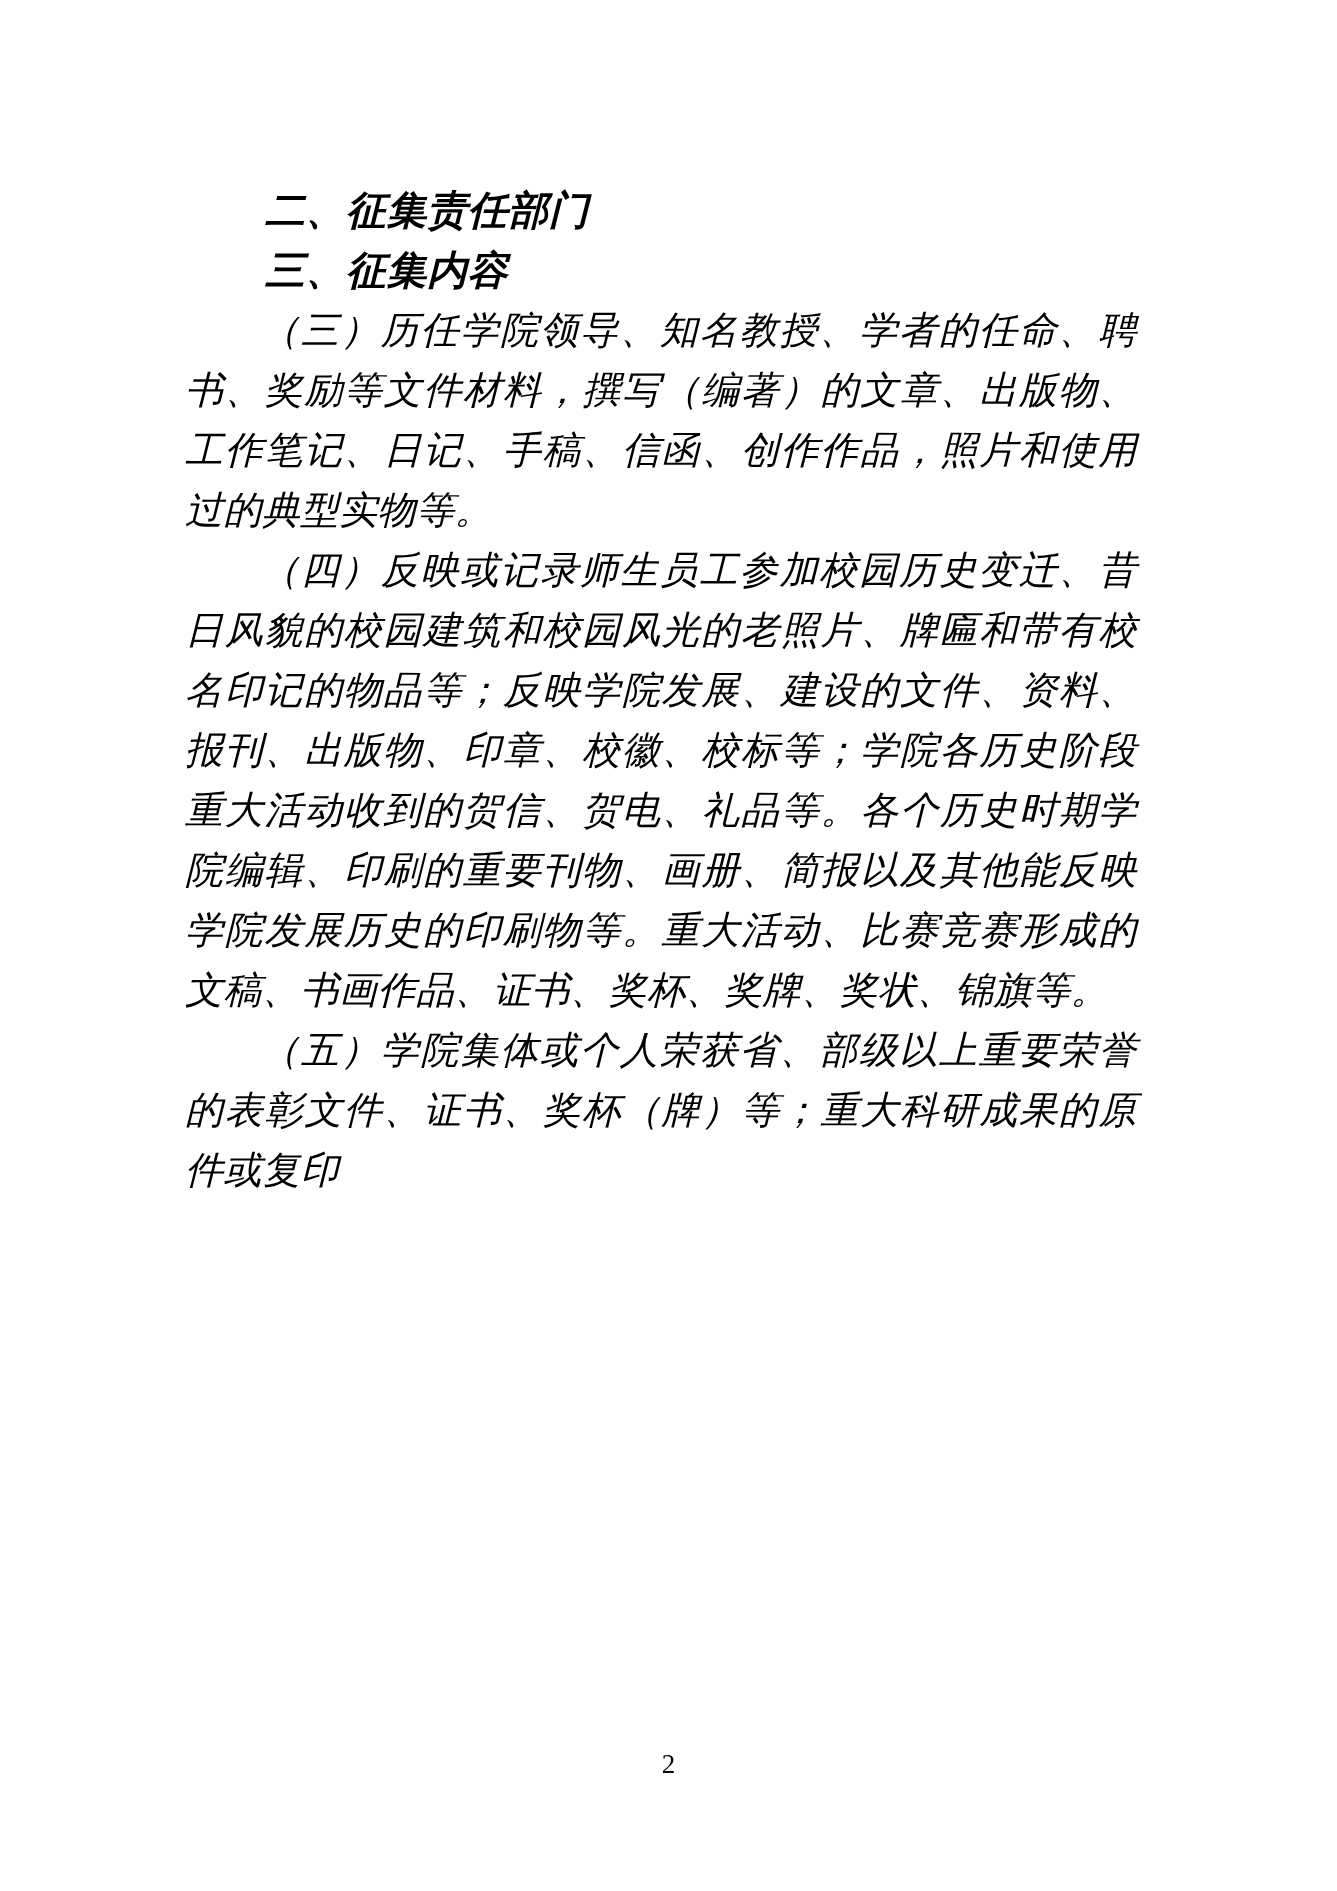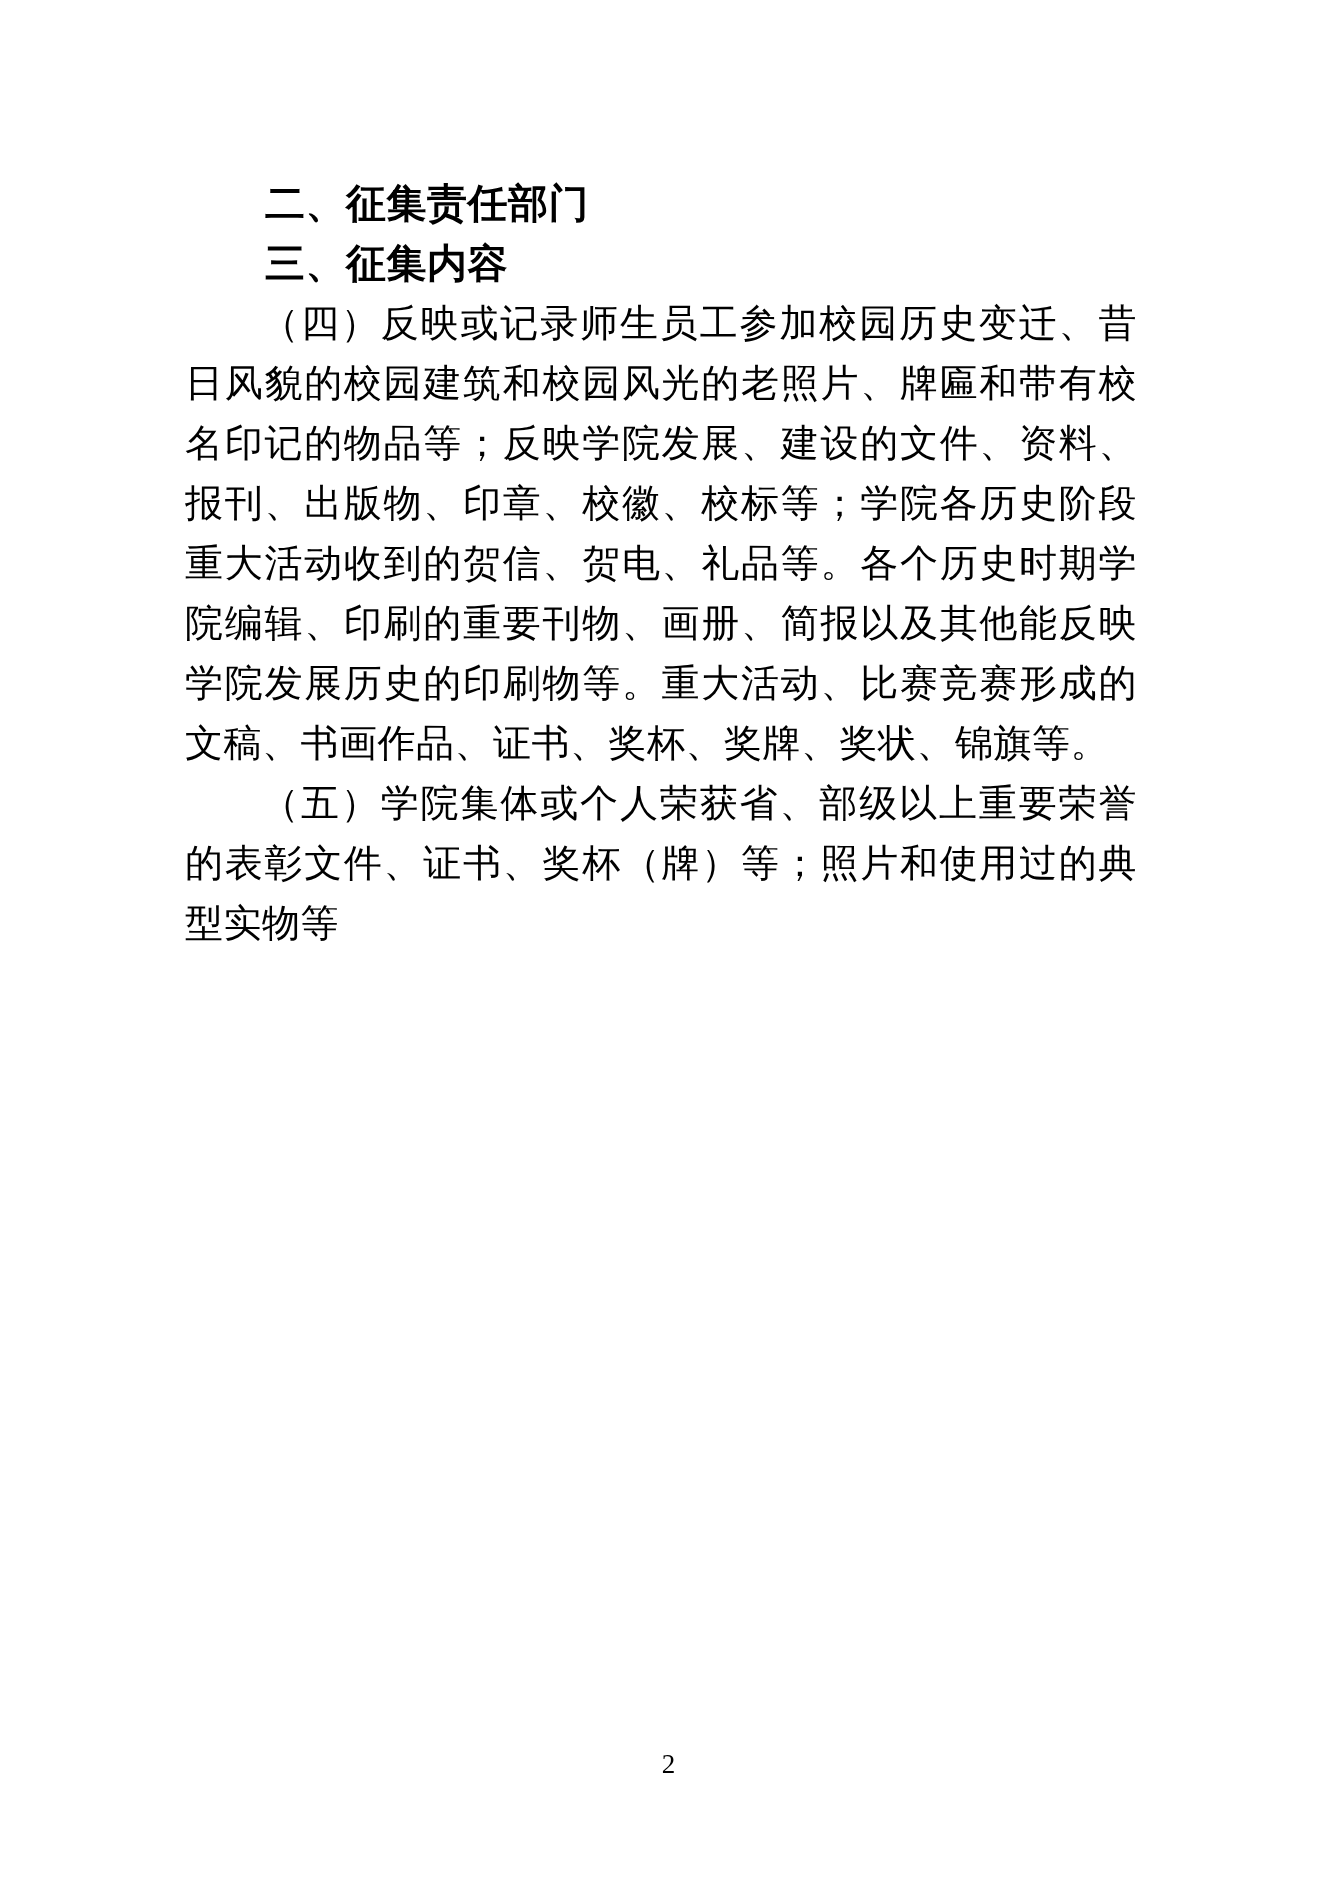--- a/index.html
+++ b/index.html
@@ -10,27 +10,28 @@
     height: 1891px;
     margin: 0 auto;
     background: #ffffff;
     overflow: hidden;
     font-family: "Liberation Serif", "DejaVu Serif", serif;
     color: #000000;
   }
   .doc {
     position: absolute;
     left: 185px;
-    top: 173px;
+    top: 180px;
     width: 952px;
     font-size: 38px;
     line-height: 60px;
     text-align: justify;
     text-justify: inter-ideograph;
     letter-spacing: 0.5px;
+    font-style: italic;
   }
   .doc .heading {
     font-family: "Liberation Sans", "DejaVu Sans", sans-serif;
     font-weight: 700;
     font-size: 40px;
     text-indent: 2em;
     text-align: left;
     white-space: nowrap;
   }
   .doc .para {
@@ -50,18 +51,19 @@
     color: #000000;
   }
 </style>
 </head>
 <body>
 
 <div class="page">
   <div class="doc">
     <div class="heading">二、征集责任部门</div>
     <div class="heading">三、征集内容</div>
+    <div class="para">（三）历任学院领导、知名教授、学者的任命、聘书、奖励等文件材料，撰写（编著）的文章、出版物、工作笔记、日记、手稿、信函、创作作品，照片和使用过的典型实物等。</div>
     <div class="para">（四）反映或记录师生员工参加校园历史变迁、昔日风貌的校园建筑和校园风光的老照片、牌匾和带有校名印记的物品等；反映学院发展、建设的文件、资料、报刊、出版物、印章、校徽、校标等；学院各历史阶段重大活动收到的贺信、贺电、礼品等。各个历史时期学院编辑、印刷的重要刊物、画册、简报以及其他能反映学院发展历史的印刷物等。重大活动、比赛竞赛形成的文稿、书画作品、证书、奖杯、奖牌、奖状、锦旗等。</div>
-    <div class="para">（五）学院集体或个人荣获省、部级以上重要荣誉的表彰文件、证书、奖杯（牌）等；照片和使用过的典型实物等</div>
+    <div class="para">（五）学院集体或个人荣获省、部级以上重要荣誉的表彰文件、证书、奖杯（牌）等；重大科研成果的原件或复印</div>
   </div>
 
   <div class="page-number">2</div>
 </div>
 
 </body></html>

